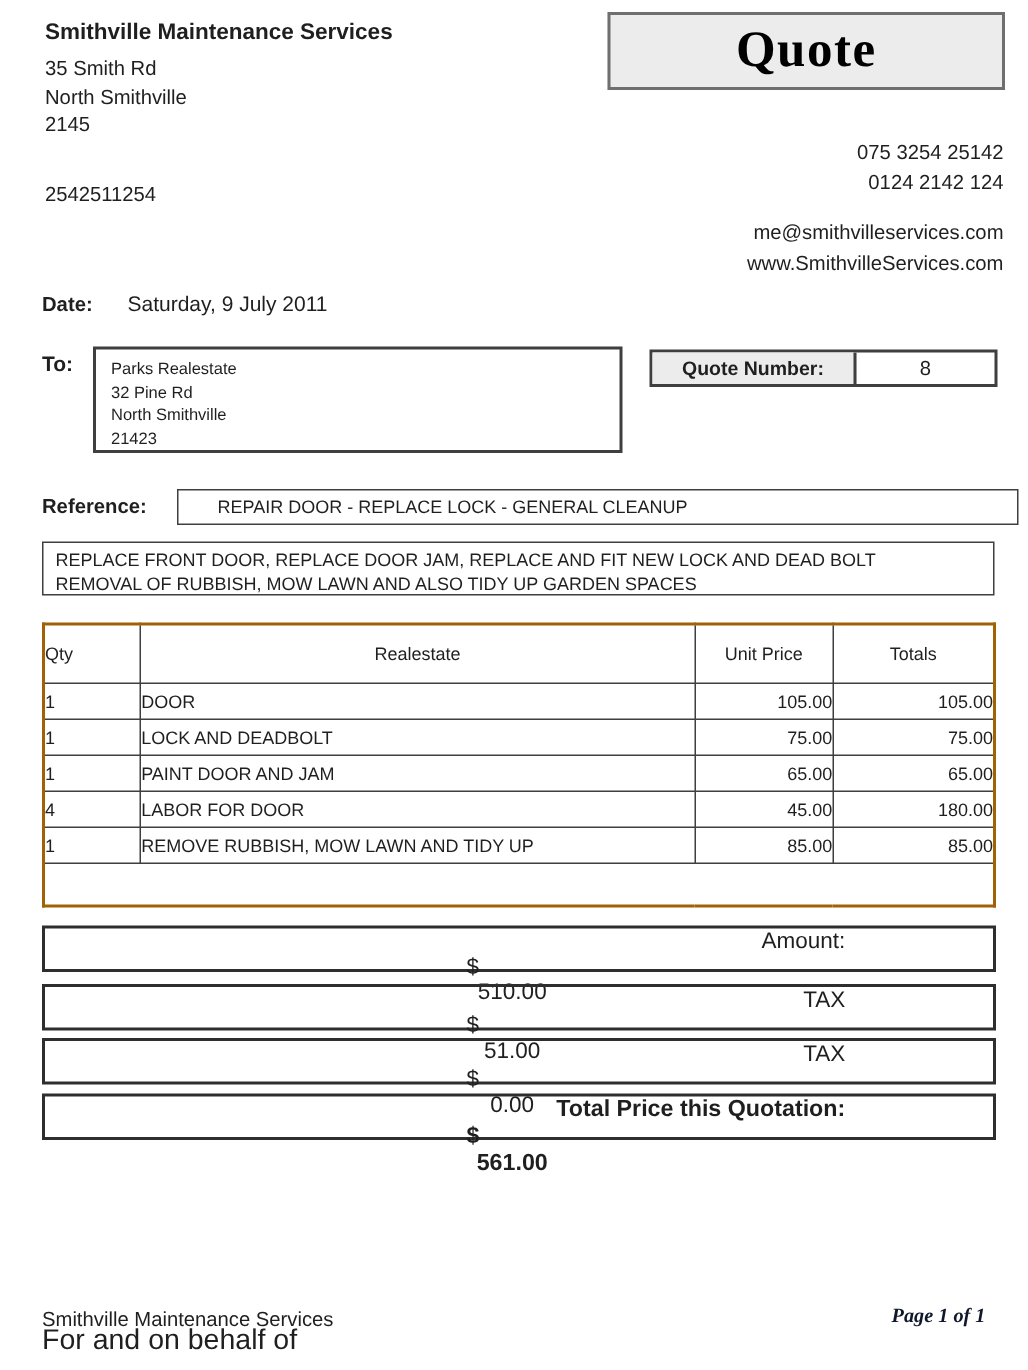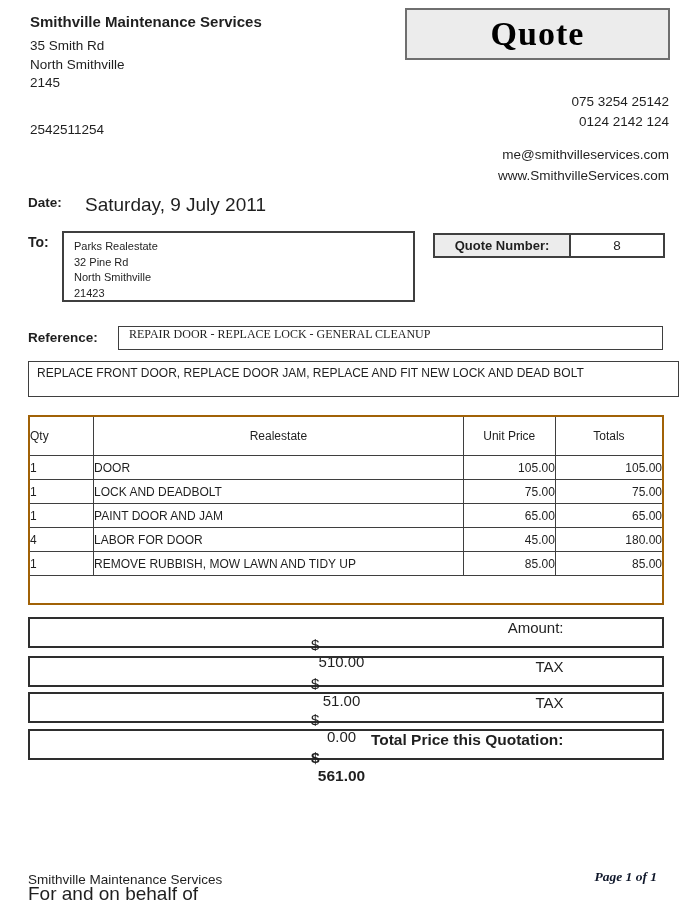--- a/index.html
+++ b/index.html
@@ -15,36 +15,36 @@
   .quote-box{
     left:405px;top:8px;width:261px;height:48px;background:#ececec;
     border:2px solid #6f6f6f;display:flex;align-items:center;justify-content:center;
     font-family:"Liberation Serif",serif;font-weight:bold;font-size:34px;color:#000;
     letter-spacing:1px;
   }
   .contact{right:16px;text-align:right;font-size:13.5px;margin-top:24px;}
   .c-ph1{top:70px;} .c-ph2{top:90px;} .c-em{top:123px;} .c-web{top:144px;}
   
   .date-label{left:28px;top:195px;font-size:13.5px;font-weight:bold;}
-  .date-value{left:85px;top:194px;font-size:19px;}
+  .date-value{left:85px;top:194px;font-size:14px;}
   .qn-box{left:433px;top:189px;width:228px;height:21px;border:2px solid #3f3f3f;display:flex;margin-top:44px;}
   .qn-label{width:134px;background:#ececec;border-right:2px solid #3f3f3f;
     display:flex;align-items:center;justify-content:center;font-size:13px;font-weight:bold;}
   .qn-value{flex:1;display:flex;align-items:center;justify-content:center;font-size:13.5px;}
   
   .to-label{left:28px;top:234px;font-size:14px;font-weight:bold;}
   .to-box{left:62px;top:231px;width:339px;height:61px;border:2px solid #3f3f3f;
     padding:6px 0 0 10px;font-size:11px;line-height:15.5px;}
   
   .ref-label{left:28px;top:330px;font-size:13.5px;font-weight:bold;}
   .ref-box{left:118px;top:326px;width:533px;height:22px;border:1.5px solid #3f3f3f;
-    display:flex;padding-left:10px;font-size:12px;font-family:Liberation Serif, serif;}
+    display:flex;align-items:center;padding-left:26px;font-size:12px;}
   
   .desc-box{left:28px;top:361px;width:625px;height:31px;border:1.5px solid #3f3f3f;
-    padding:3px 16px 0 8px;font-size:12px;line-height:16px;}
+    padding:3px 0 0 8px;font-size:12px;line-height:16px;}
   
   table.items{position:absolute;left:28px;top:415px;width:636px;border-collapse:collapse;
     font-size:12px;border:2px solid #a16207;padding-left:38px;}
   table.items th,table.items td{border:1px solid #3f3f3f;padding:0;font-weight:normal;}
   th.h-qty{width:63px;text-align:left;padding-left:10px;height:38px;}
   th.h-desc{width:368px;text-align:center;}
   th.h-unit{width:91px;text-align:center;}
   th.h-tot{width:106px;text-align:center;}
   td.c-qty{text-align:left;padding-left:10px;height:23px;}
   td.c-desc{text-align:left;padding-left:12px;}
@@ -102,20 +102,21 @@
     <div>21423</div>
   </div>
 
   <div class="abs ref-label">Reference:</div>
   <div class="abs ref-box">
     <span>REPAIR DOOR - REPLACE LOCK - GENERAL CLEANUP</span>
   </div>
 
   <div class="abs desc-box">
     <div>REPLACE FRONT DOOR, REPLACE DOOR JAM, REPLACE AND FIT NEW LOCK AND DEAD BOLT</div>
+    <div>REMOVAL OF RUBBISH, MOW LAWN AND ALSO TIDY UP GARDEN SPACES</div>
   </div>
 
   <table class="items">
     <thead>
       <tr>
         <th class="h-qty">Qty</th>
         <th class="h-desc">Realestate</th>
         <th class="h-unit">Unit Price</th>
         <th class="h-tot">Totals</th>
       </tr>

